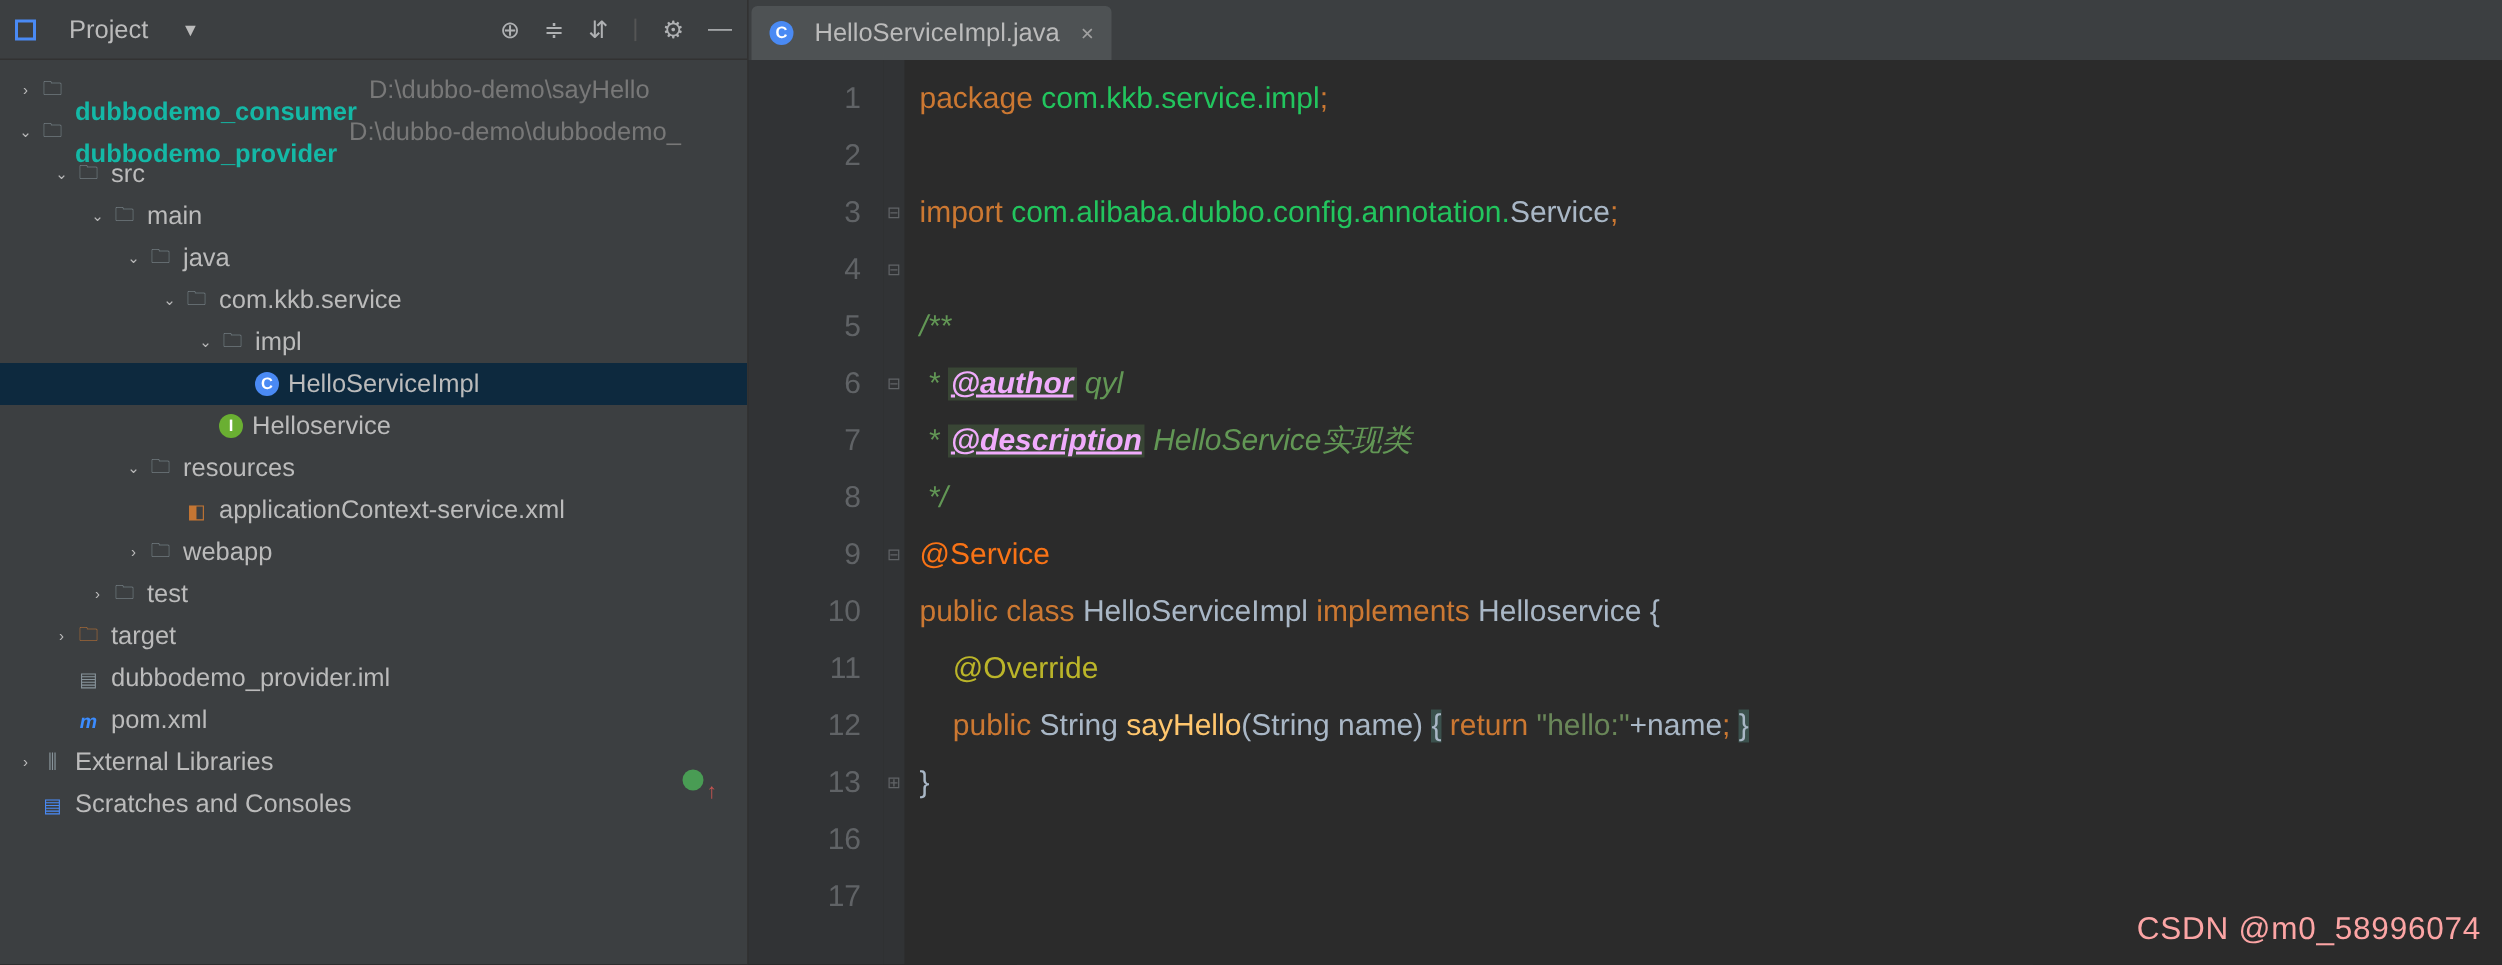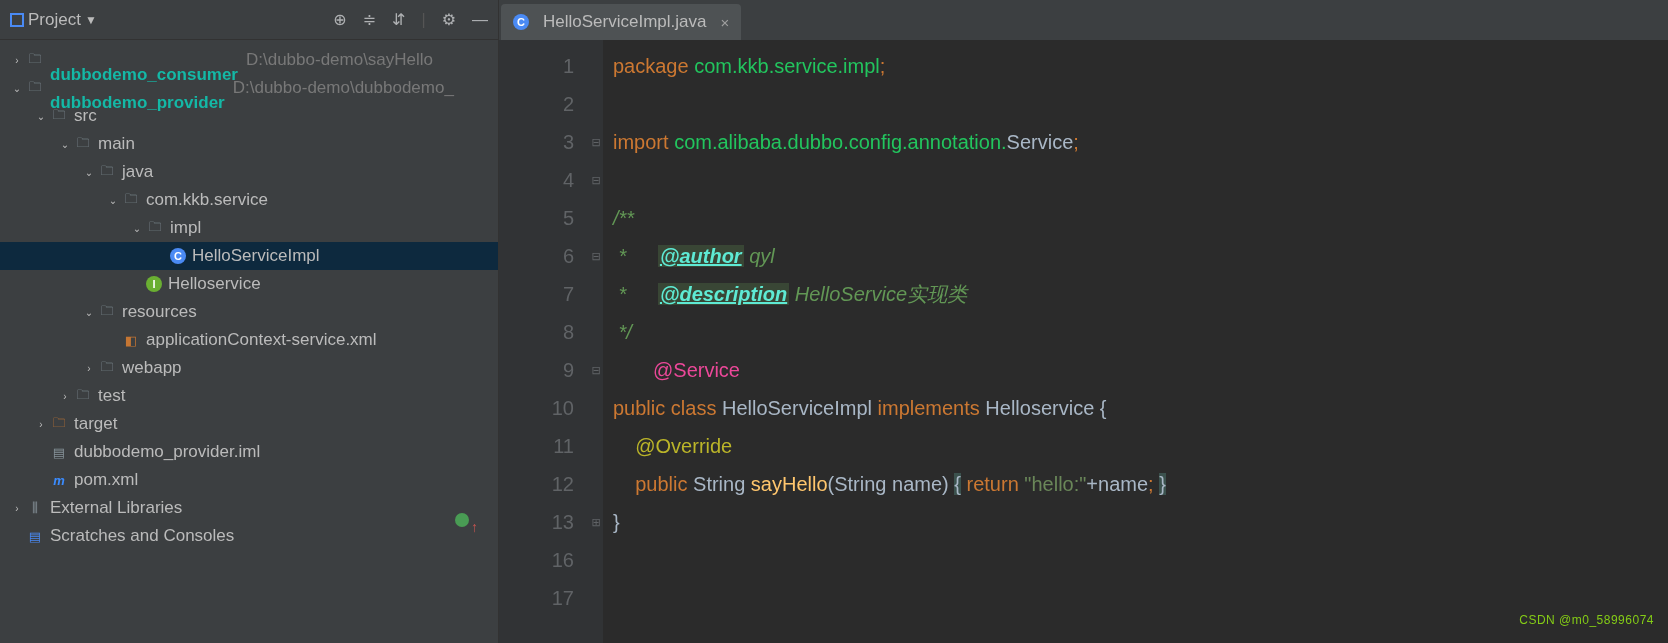--- a/index.html
+++ b/index.html
@@ -1,20 +1,20 @@
 <!DOCTYPE html>
 <html><head>
 <meta charset="utf-8">
 <style>
   * { margin:0; padding:0; box-sizing:border-box; font-family:"Segoe UI",Arial,sans-serif; }
   body { background:#2b2b2b; color:#bbbbbb; width:1668px; height:643px; overflow:hidden; display:flex; flex-direction:column; }
   .top { display:flex; height:643px; }
   .sidebar { width:499px; background:#3c3f41; display:flex; flex-direction:column; border-right:1px solid #323232; }
   .sidebar-header { height:40px; display:flex; align-items:center; padding:0 10px; background:#3c3f41; border-bottom:1px solid #323232; }
-  .project-label { display:flex; align-items:center; gap:4px; font-size:17px; color:#bbbbbb; }
+  .project-label { display:flex; align-items:center; gap:22px; font-size:17px; color:#bbbbbb; }
   .project-label .caret { color:#bbbbbb; font-size:12px; }
   .sidebar-toolbar { margin-left:auto; display:flex; gap:16px; align-items:center; }
   .sidebar-toolbar span { color:#afb1b3; font-size:16px; cursor:pointer; }
   .tree { flex:1; overflow:auto; padding-top:6px; font-size:17px; }
   .tree-row { height:28px; display:flex; align-items:center; white-space:nowrap; cursor:pointer; }
   .tree-row.selected { background:#0d293e; }
   .twisty { width:18px; text-align:center; color:#bbbbbb; font-size:10px; }
   .icon { width:18px; height:18px; display:inline-flex; align-items:center; justify-content:center; margin-right:6px; font-size:13px; }
   .folder-icon { color:#87939a; }
   .folder-icon.orange { color:#cc7832; }
@@ -37,32 +37,32 @@
   .gutter { width:90px; background:#313335; text-align:right; padding-right:14px; color:#606366; border-right:1px solid #313335; padding-top:7px; }
   .gutter .ln { height:38px; position:relative; }
   .fold-gutter { width:14px; background:#313335; padding-top:7px; }
   .fold-gutter div { height:38px; color:#606366; font-size:11px; text-align:center; }
   .code { flex:1; padding-top:7px; padding-left:10px; position:relative; }
   .code-line { height:38px; white-space:pre; }
   .kw { color:#cc7832; }
   .pkg { color:#22c55e; }
   .type { color:#a9b7c6; }
   .type-svc { color:#a9b7c6; }
-  .anno { color:#ec4899;margin-left:40px; }
+  .anno { color:#f97316; }
   .str { color:#6a8759; }
   .comment { color:#629755; font-style:italic; }
-  .doctag { color:#5eead4; font-style:italic; font-weight:bold; text-decoration:underline; background:rgba(98,151,85,0.25); padding:0 2px;margin-left:26px; }
+  .doctag { color:#f0abfc; font-style:italic; font-weight:bold; text-decoration:underline; background:rgba(98,151,85,0.25); padding:0 2px; }
   .method { color:#ffc66d; }
   .punct { color:#a9b7c6; }
   .override { color:#bbb529; }
   .semi { color:#cc7832; }
   .highlight-brace { background:#3b514d; }
   .vcs-mark { position:absolute; left:-44px; top:10px; width:14px; height:14px; background:#499c54; border-radius:50%; }
   .vcs-arrow { position:absolute; left:-28px; top:5px; color:#c75450; font-size:14px; }
-  .watermark { position:absolute; right:14px; bottom:4px; color:#84cc16; font-size:12px; letter-spacing:0.5px; }
+  .watermark { position:absolute; right:14px; bottom:4px; color:#fca5a5; font-size:21px; letter-spacing:0.5px; }
   .sq-icon { width:14px; height:14px; border:2px solid #4a8af4; display:inline-block; }
 </style>
 </head>
 <body>
 
 <div class="top">
   <div class="sidebar">
     <div class="sidebar-header">
       <div class="project-label">
         <span class="sq-icon"></span>

